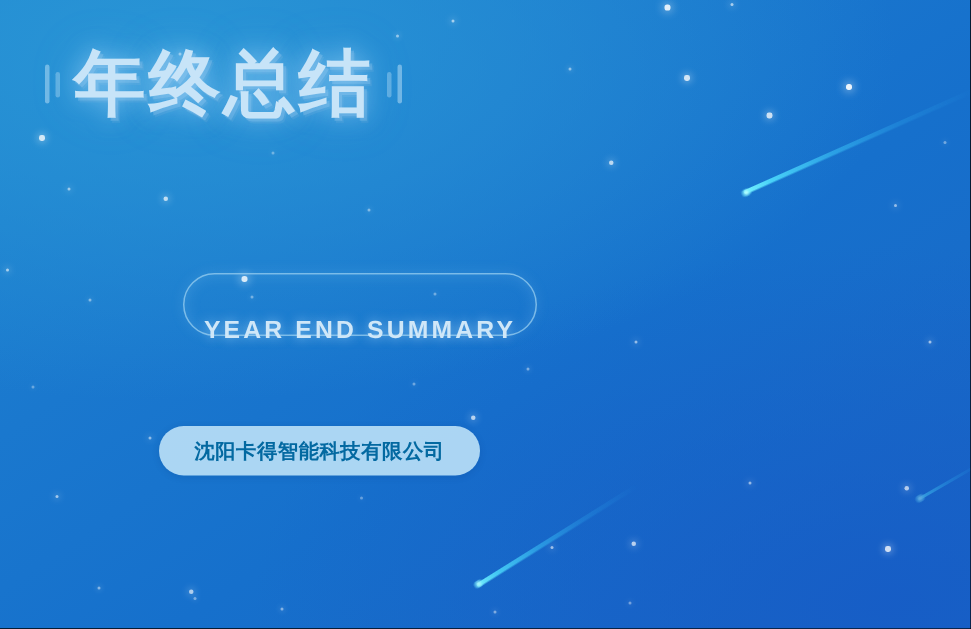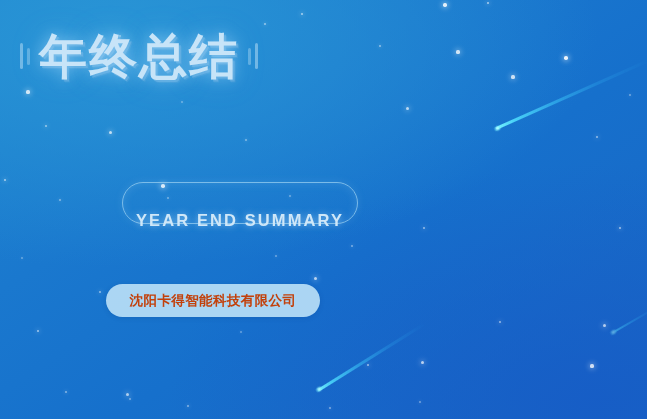--- a/index.html
+++ b/index.html
@@ -51,21 +51,21 @@
     left:-3px; top:50%;
     width:9px; height:5px;
     transform: translateY(-50%);
     border-radius:50%;
     background: radial-gradient(circle, rgba(190,255,255,0.95) 0%, rgba(120,240,255,0.55) 45%, rgba(90,220,255,0) 75%);
   }
 
   
   .title-row {
     position: absolute;
-    left: 20px;
+    left: 30px;
     top: 32px;
     display: flex;
     align-items: center;
     gap: 9px;
   }
   .tick-group { display:flex; align-items:center; gap:4px; height:34px; }
   .tick {
     width: 3px;
     height: 26px;
     border-radius: 2px;
@@ -124,21 +124,21 @@
     display: flex;
     align-items: center;
     justify-content: center;
     box-shadow: 0 1px 5px rgba(10,50,110,0.16);
   }
   .co-pill-text {
     font-family: Liberation Sans, sans-serif;
     font-size: 13.5px;
     font-weight: bold;
     letter-spacing: 0.4px;
-    color: #c2410c;
+    color: #0369a1;
     white-space: nowrap;
   }
 </style>
 </head>
 <body>
 
 <div id="slide">
 
   <div id="starfield">
       <div class="star" style="left: 26.4px; top: 90.4px; width: 3.2px; height: 3.2px; opacity: 0.8; background: rgb(255, 255, 255); box-shadow: rgba(255, 255, 255, 0.36) 0px 0px 5.1px 1.4px;"></div>

